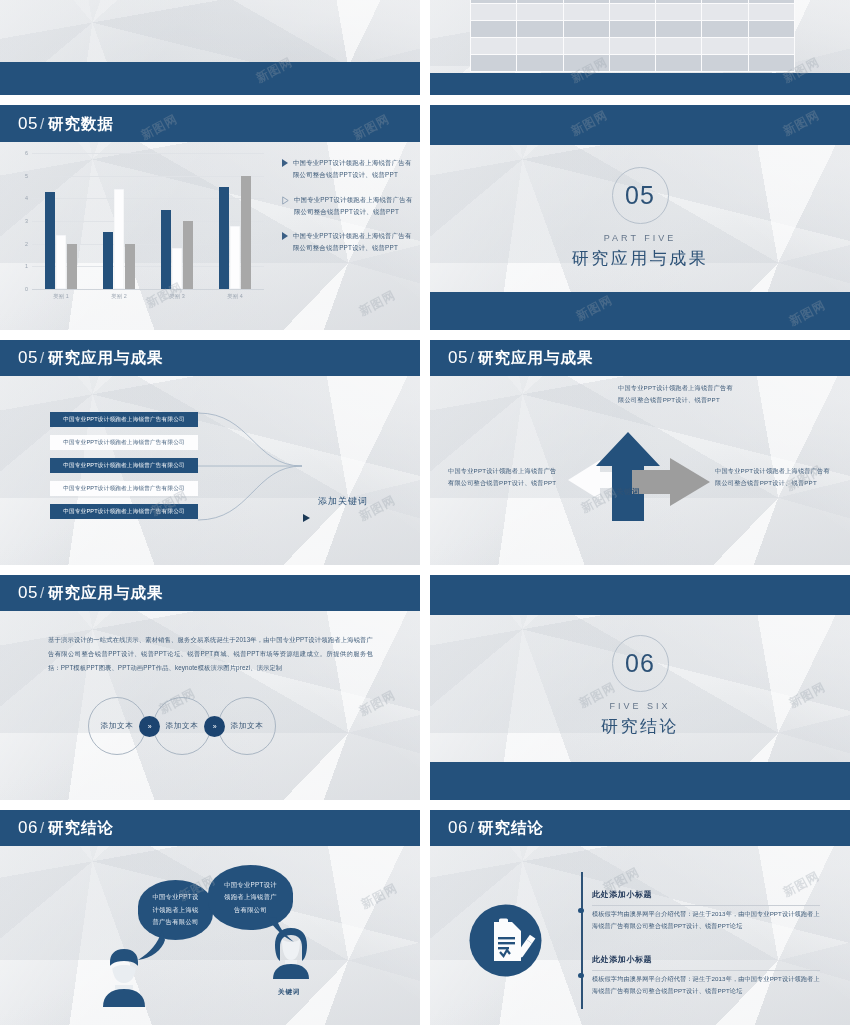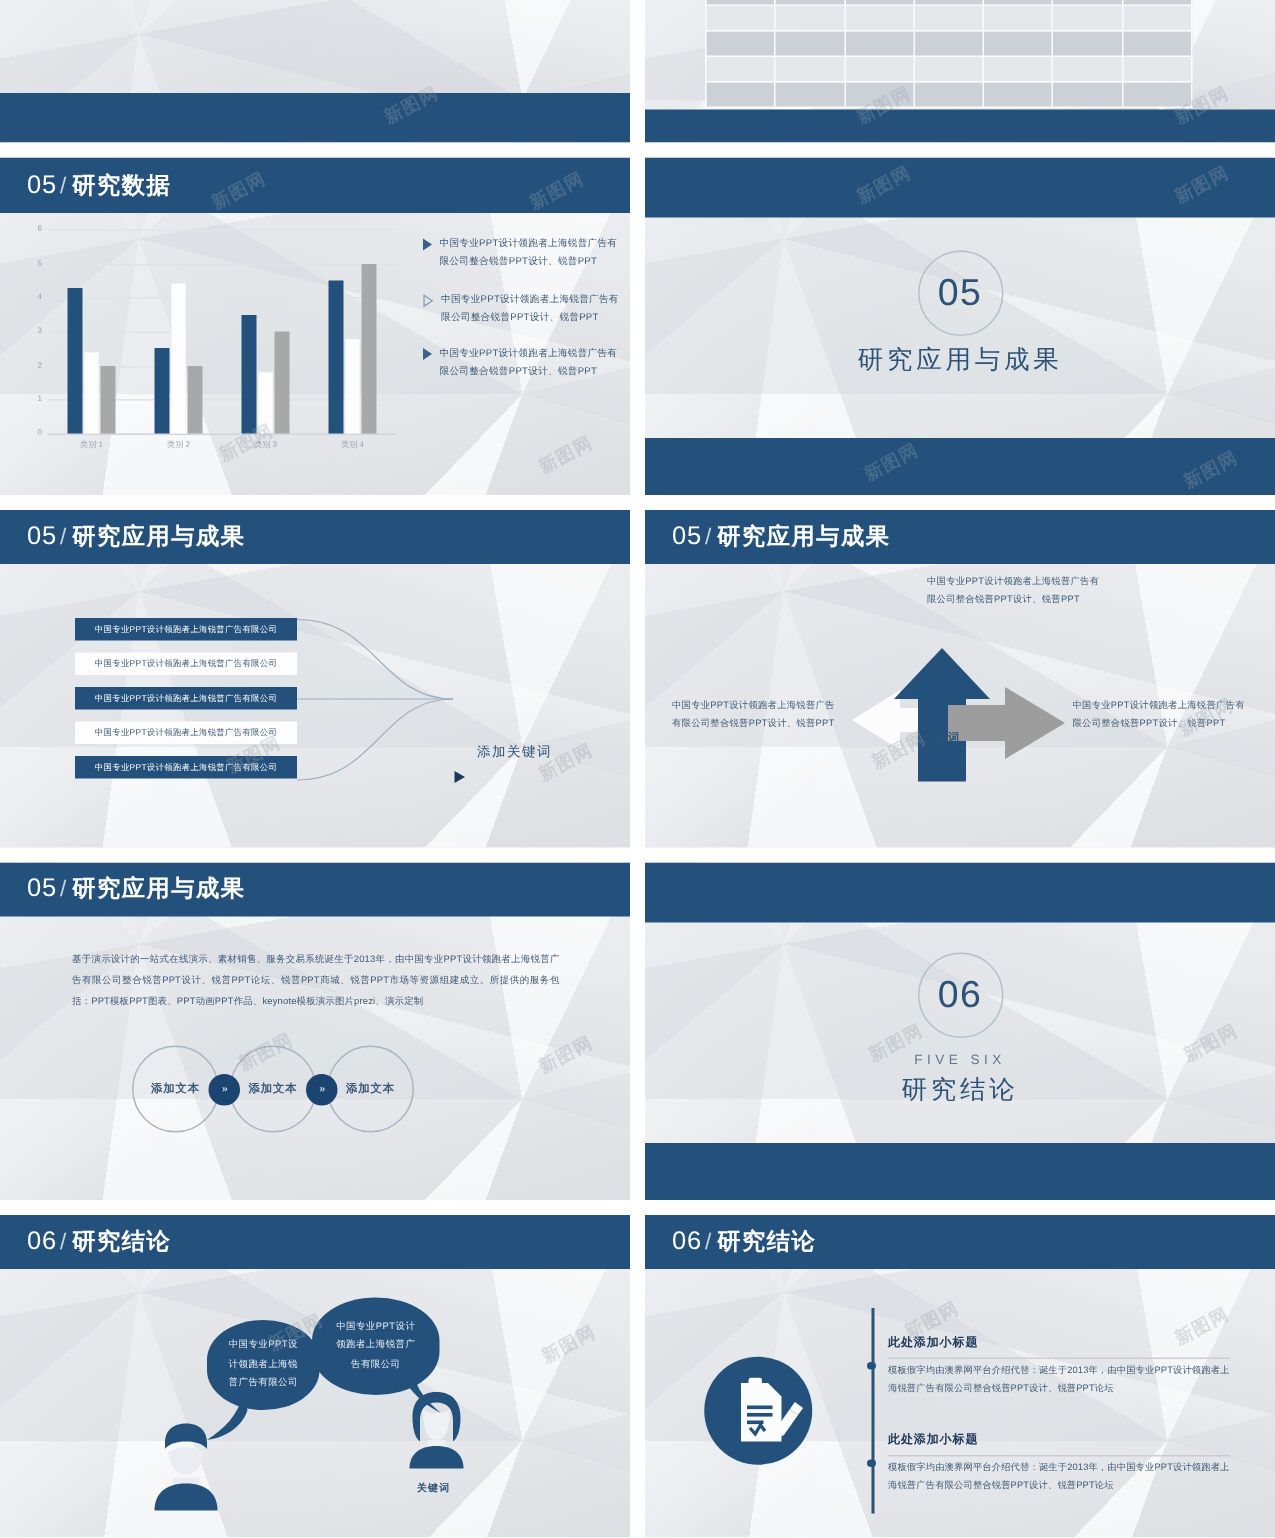--- a/index.html
+++ b/index.html
@@ -122,21 +122,21 @@
   .ctr-kw { position:absolute; font-size:7.4px; color:#2d5277; font-weight:700; letter-spacing:.6px;}
 
   
   #s7 { left:0; top:575px; width:420px; height:225px; }
   #s7 .band { top:0; height:36px; }
   .para { position:absolute; left:48px; top:58px; width:325px;
           font-size:6.3px; line-height:2.25; color:#3d5a78; text-align:justify; letter-spacing:.1px;}
   .circs { position:absolute; left:88px; top:122px; display:flex; align-items:center; }
   .circ { width:58px;height:58px;border:1.1px solid #aab6c3;border-radius:50%;
           display:flex;align-items:center;justify-content:center;
-          font-size:7.6px;color:#3d5a78;letter-spacing:.6px;font-weight:bold; }
+          font-size:7.6px;color:#3d5a78;letter-spacing:.6px; }
   .chev { width:21px;height:21px;border-radius:50%;background:#1c4470;
           color:#fff;font-size:7px;display:flex;align-items:center;justify-content:center;
           margin:0 -7px; z-index:2; letter-spacing:-.5px; }
 
   
   #s8 { left:430px; top:575px; width:420px; height:225px; }
 
   
   #s9 { left:0; top:810px; width:420px; height:215px; }
   #s9 .band { top:0; height:36px; }
@@ -311,20 +311,21 @@
   </div>
 
   <div class="slide" id="s4">
     <div class="poly"></div>
     <div class="divcap"></div>
     <div class="divfoot"></div>
     <div class="divmid" style="top:62px">
       <div class="ring">
         <span>05</span>
       </div>
+      <div class="en">PART FIVE</div>
       <div class="zh">研究应用与成果</div>
     </div>
     <div class="wm" style="left:140px;top:10px;">新图网</div>
     <div class="wm" style="left:352px;top:10px;">新图网</div>
     <div class="wm" style="left:145px;top:195px;">新图网</div>
     <div class="wm" style="left:358px;top:200px;">新图网</div>
   </div>
 
   <div class="slide" id="s5">
     <div class="poly"></div>

